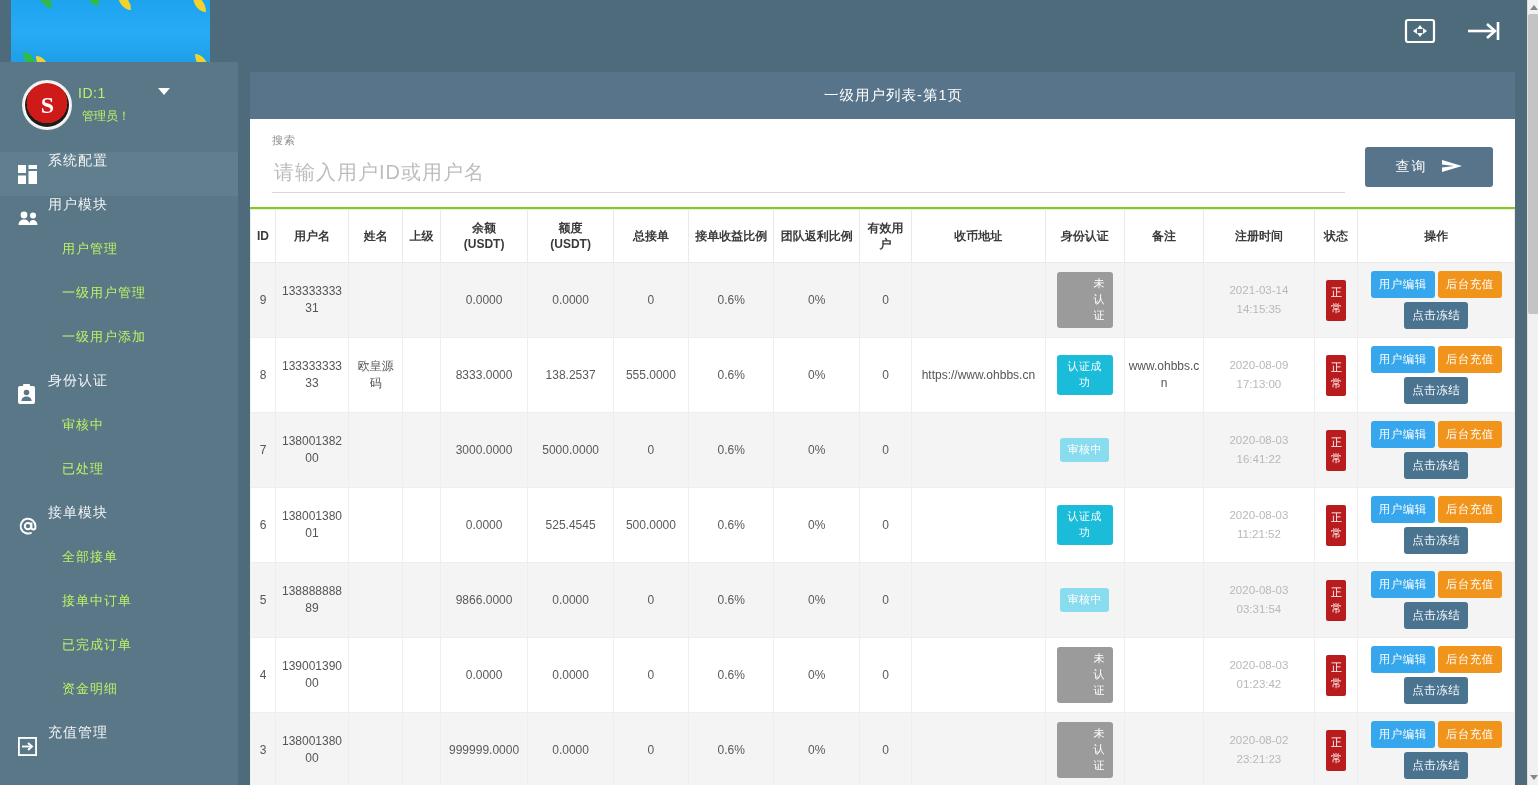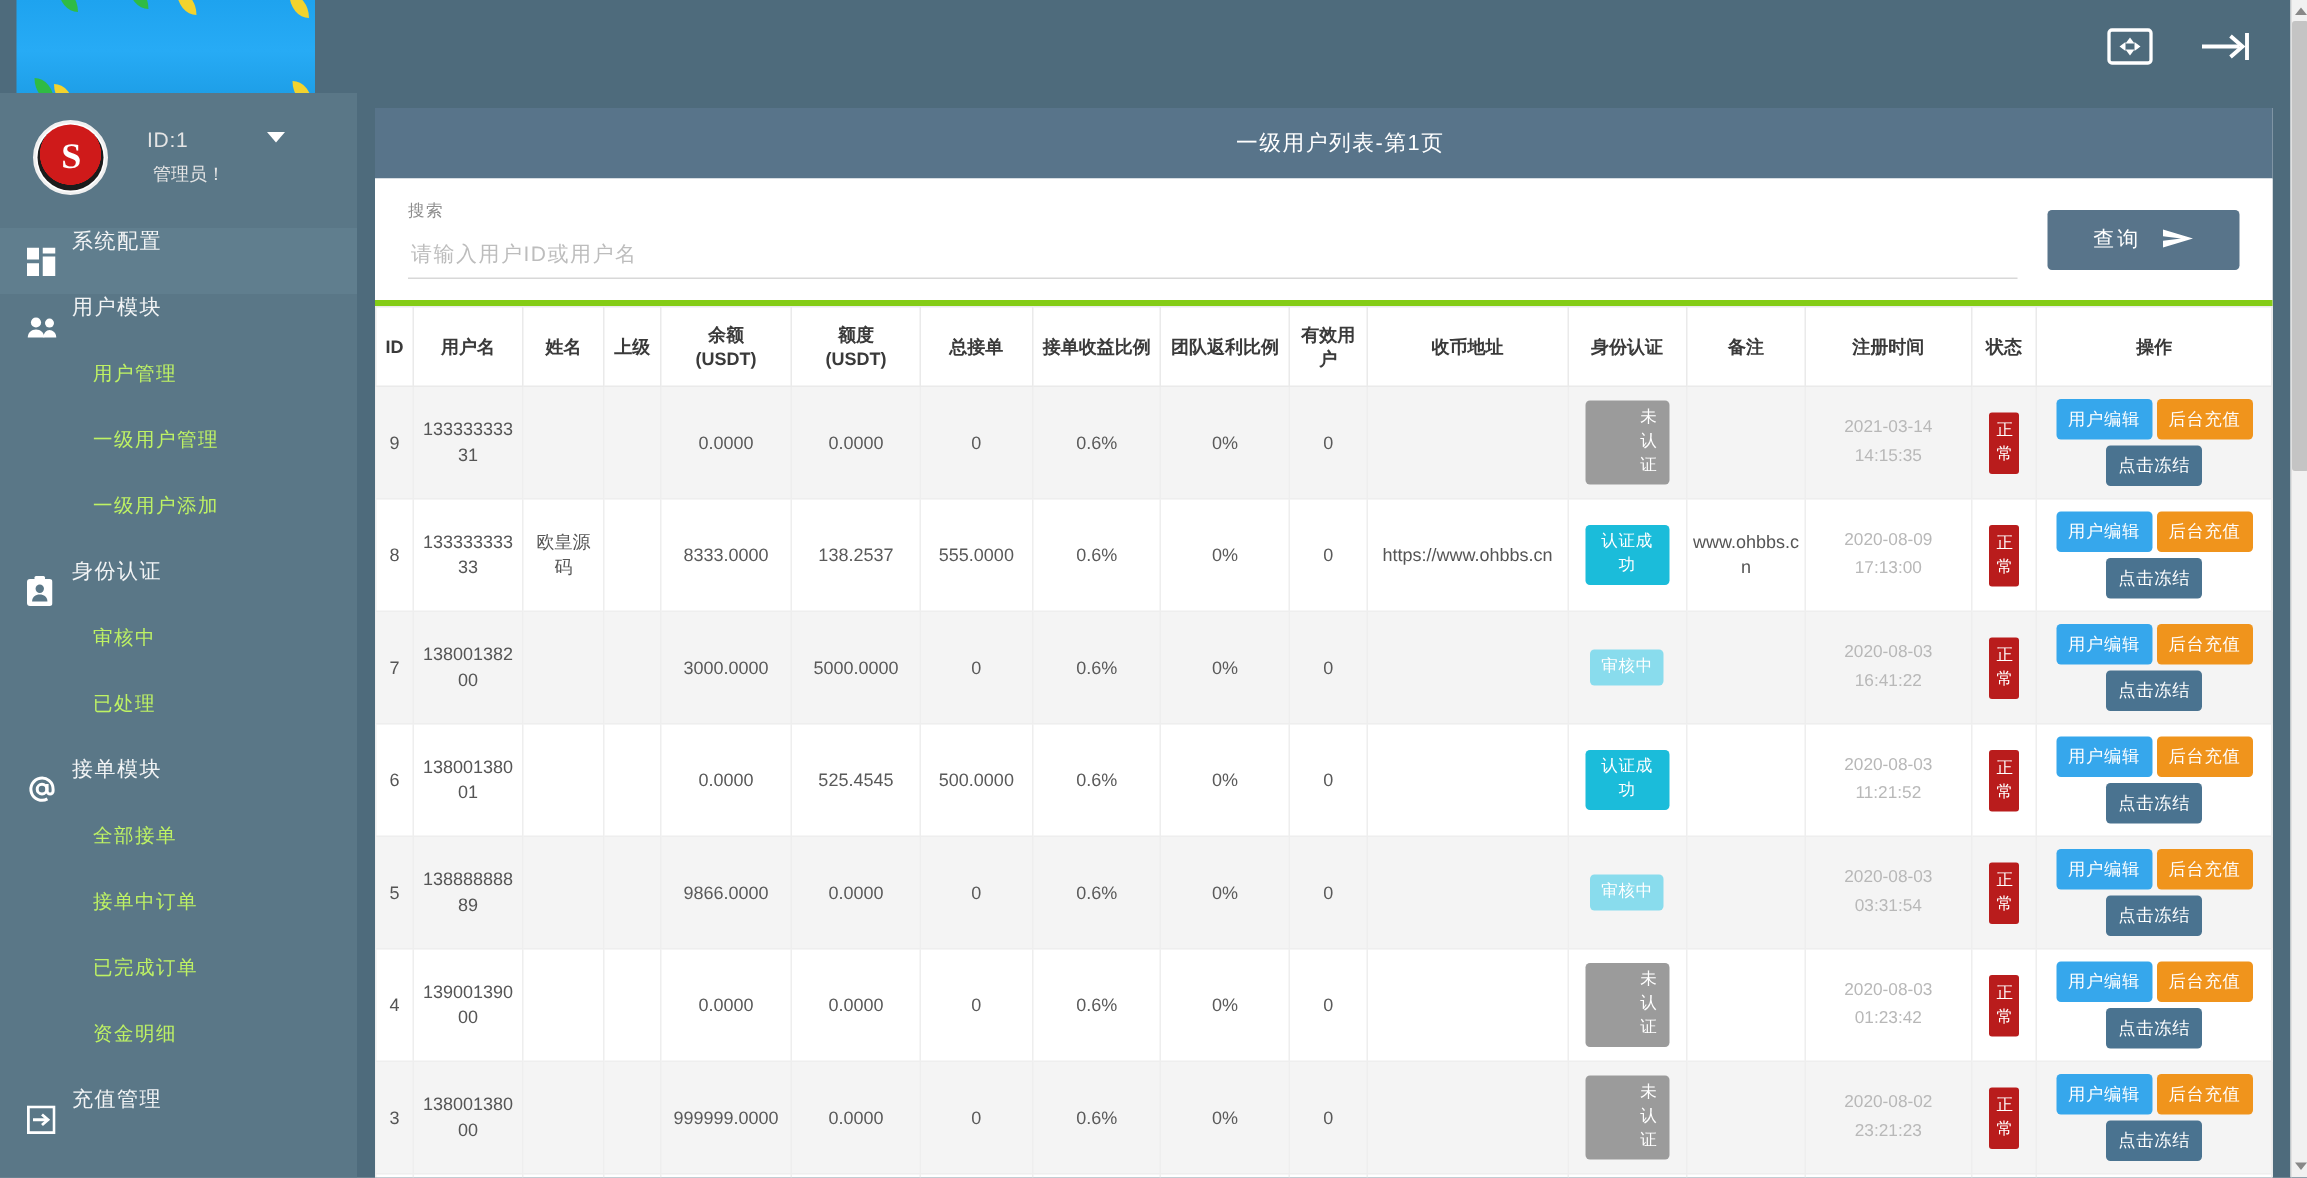--- a/index.html
+++ b/index.html
@@ -46,21 +46,21 @@
   .avatar-inner {
     width: 44px; height: 44px; border-radius: 50%;
     background: radial-gradient(circle at 50% 45%, #cf1a1a 0 62%, #1c1c1c 63% 78%, #ffffff 79% 100%);
     display: flex; align-items: center; justify-content: center;
   }
   .avatar-letter {
     font-family: "Liberation Serif", serif;
     font-size: 24px; font-weight: bold; color: #fff;
     line-height: 1; letter-spacing: -1px;
   }
-  .user-meta { margin-left: 26px; color: #e5e5e5; }
+  .user-meta { margin-left: 6px; color: #bef264; }
   .user-id { font-size: 14px; letter-spacing: 0.5px; }
   .user-role { font-size: 12px; margin-top: 7px; padding-left: 4px; }
   .caret {
     margin-left: 28px; width: 0; height: 0;
     border-left: 6px solid transparent; border-right: 6px solid transparent;
     border-top: 7px solid #fff; align-self: flex-start; margin-top: 8px; cursor: pointer;
   }
 
   .menu { list-style: none; }
   .menu-item {
@@ -83,27 +83,27 @@
   }
   .card { background: #fff; width: 100%; }
   .card-header {
     background: #58748a; color: #fff;
     height: 47px; display: flex; align-items: center;
     padding-left: 22px; font-size: 14.5px; letter-spacing: 1px; justify-content: center;
   }
   .search-area {
     background: #fff; padding: 14px 22px 14px 22px;
     display: flex; align-items: flex-end; gap: 20px;
-    border-bottom: 4px solid #84cc16;
+    border-bottom: 2px solid #84cc16;
   }
   .search-field { flex: 1; }
   .search-label { font-size: 11px; color: #8d8d8d; margin-bottom: 9px; letter-spacing: 1px; }
   .search-input {
     width: 100%; border: none; border-bottom: 1px solid #d8d8d8;
-    font-size: 14px; padding: 4px 2px 8px 2px; outline: none;
+    font-size: 20px; padding: 4px 2px 8px 2px; outline: none;
     color: #444; font-family: "Liberation Sans", sans-serif;
     background: transparent;
   }
   .search-input::placeholder { color: #bdbdbd; letter-spacing: 1px; }
   .search-btn {
     background: #58748a; color: #fff; border: none;
     height: 40px; min-width: 128px; border-radius: 3px;
     display: flex; align-items: center; justify-content: center; gap: 13px;
     font-size: 14px; letter-spacing: 2px; cursor: pointer;
     font-family: "Liberation Sans", sans-serif;

